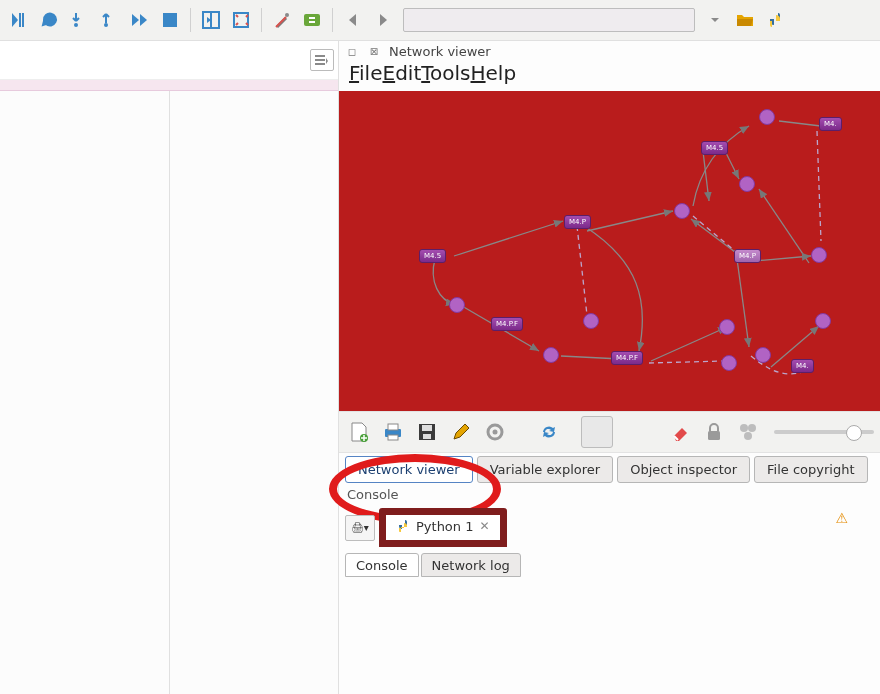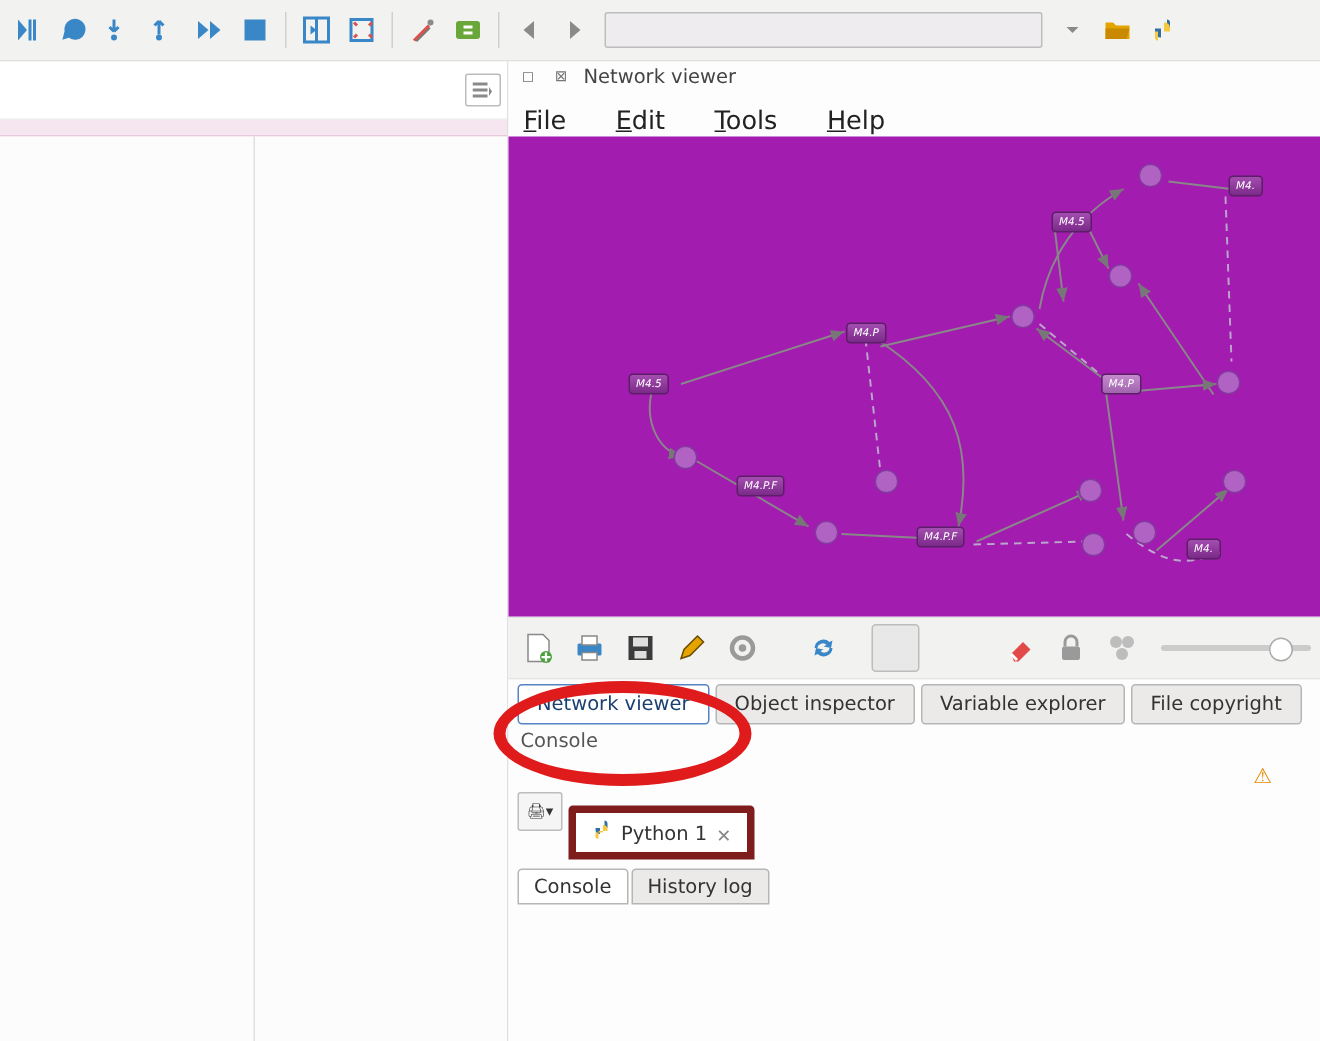--- a/index.html
+++ b/index.html
@@ -16,43 +16,43 @@
   .left-header { height:38px; display:flex; align-items:center; justify-content:flex-end; padding-right:4px; border-bottom:1px solid #eee; }
   .left-small-btn { width:22px; height:20px; border:1px solid #bbb; border-radius:2px; background:#fff; display:flex; align-items:center; justify-content:center; font-size:10px; }
   .left-pink { height:10px; background:#f6e6ef; border-bottom:1px solid #e7cadd; }
   .left-split { flex:1; display:flex; }
   .left-split .pane { flex:1; background:#fcfcfc; }
   .left-split .pane + .pane { border-left:1px solid #e0e0e0; }
   
   .dock-title { height:20px; display:flex; align-items:center; gap:8px; padding:0 6px; color:#444; }
   .dock-mini { width:14px; height:14px; font-size:10px; color:#777; display:flex; align-items:center; justify-content:center; }
   
-  .menu-bar { height:30px; display:flex; align-items:flex-end; gap:33px; padding:0 10px; font-size:17px; color:#222; }
+  .menu-bar { height:30px; display:flex; align-items:flex-start; gap:0; padding:0 10px; font-size:20px; color:#222; }
   .menu-item { cursor:pointer; }
   .menu-item u { text-decoration:underline; }
   
-  .graph { position:relative; flex:0 0 320px; background:#a21caf;font-style:italic; }
+  .graph { position:relative; flex:0 0 320px; background:#b91c1c; }
   .node-box { position:absolute; background:linear-gradient(#a44db0,#7b2a8a); color:#fff; font-size:7px; padding:2px 4px; border:1px solid #5c1e69; border-radius:3px; white-space:nowrap; }
   .node-dot { position:absolute; width:14px; height:14px; border-radius:50%; background:#b163c4; border:1px solid #8438a0; }
   svg.edges { position:absolute; left:0; top:0; width:100%; height:100%; }
   
   .net-toolbar { height:36px; display:flex; align-items:center; gap:6px; padding:2px 6px; background:#f2f2f0; border-top:1px solid #e3e3e3; border-bottom:1px solid #e3e3e3; }
   .net-btn { width:28px; height:28px; display:flex; align-items:center; justify-content:center; cursor:pointer; }
   .net-square { width:30px; height:30px; background:#e8e8e8; border:1px solid #bcbcbc; border-radius:3px; }
   .slider { flex:0 0 100px; height:4px; background:#ccc; border-radius:2px; position:relative; margin-left:6px;}
   .slider .thumb { position:absolute; top:-5px; left:72px; width:14px; height:14px; background:#fff; border:1px solid #aaa; border-radius:50%; }
   
   .view-tabs { height:30px; display:flex; align-items:flex-end; gap:4px; padding:0 6px 0 6px; background:#fdfdfd; position:relative; }
   .view-tab { padding:5px 12px; border:1px solid #b6b6b6; border-radius:3px; background:#eceae9; font-size:13px; cursor:pointer; }
   .view-tab.active { background:#fff; border-color:#5584c4; color:#1b3f70; }
   
   .console-title { padding:4px 8px; color:#555; font-size:13px; }
   .console-tabs { display:flex; align-items:center; gap:4px; padding:2px 6px; position:relative; }
   .dropdown-btn { width:28px; height:24px; border:1px solid #bdbdbd; border-radius:2px; background:#f5f5f5; display:flex; align-items:center; justify-content:center; font-size:10px; }
-  .console-tab { display:flex; align-items:flex-end; gap:6px; padding:4px 10px; border:5px solid #7f1d1d; border-radius:3px 3px 0 0; background:#fff; cursor:pointer;margin-top:29px; }
+  .console-tab { display:flex; align-items:flex-start; gap:6px; padding:4px 10px; border:7px solid #7f1d1d; border-radius:3px 3px 0 0; background:#fff; cursor:pointer; }
   .console-x { color:#888; font-size:12px; cursor:pointer; }
   .console-warning { position:absolute; right:32px; top:4px; color:#e48a00; font-size:14px; }
   .console-body { margin:0 6px; border:1px solid #bdbdbd; background:#e4e4e4; padding:8px 10px; font-family: "DejaVu Sans Mono", monospace; font-size:12px; white-space:pre; line-height:1.25; flex:0 0 90px; overflow:hidden; }
   .bottom-tabs { height:28px; display:flex; align-items:flex-end; gap:2px; padding:0 6px; }
   .bottom-tab { padding:4px 10px 3px; border:1px solid #b6b6b6; border-radius:3px 3px 0 0; background:#eceae9; font-size:13px; cursor:pointer; }
   .bottom-tab.active { background:#fff; }
   
   .highlight-ellipse { position:absolute; border:8px solid #e01b1b; border-radius:50%; pointer-events:none; }
   
   .ic-blue { fill:#3a87c7; }
@@ -309,40 +309,40 @@
               <circle cx="11" cy="15" r="4" fill="#bdbdbd"></circle>
             </svg>
           </div>
       <div class="slider">
             <div class="thumb"></div>
           </div>
     </div>
 
     <div class="view-tabs">
       <div class="view-tab active">Network viewer</div>
+      <div class="view-tab">Variable explorer</div>
       <div class="view-tab">Object inspector</div>
-      <div class="view-tab">Variable explorer</div>
       <div class="view-tab">File copyright</div>
     </div>
 
     <div class="highlight-ellipse" style="left:-10px; top:413px; width:156px; height:54px;"></div>
 
     <div class="console-title">Console</div>
     <div class="console-tabs">
       <div class="dropdown-btn">🖨▾</div>
       <div class="console-tab">
         <span><svg width="14" height="14">
                 <path fill="#356f9f" d="M6 1h3v5H3v1c0 2 1 3 3 3V6h5V3c0-2-2-2-2-2z"></path>
                 <path fill="#f7c93e" d="M8 13H5V8h6V7c0-2-1-3-3-3v5H3v3c0 1 1 1 1 1z"></path>
               </svg></span>
         <span>Python 1</span>
         <span class="console-x">✕</span>
       </div>
       <span class="console-warning">⚠</span>
     </div>
     <div class="bottom-tabs">
       <div class="bottom-tab active">Console</div>
-      <div class="bottom-tab">History log</div>
+      <div class="bottom-tab">Network log</div>
     </div>
   </div>
 </div>
 
 </div>
 
 </body></html>

